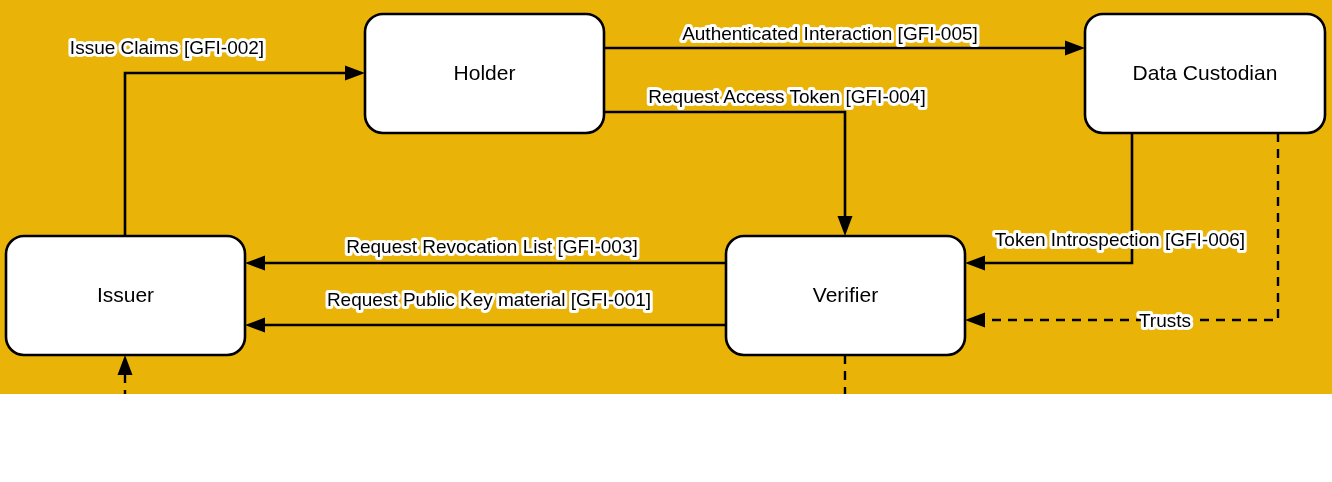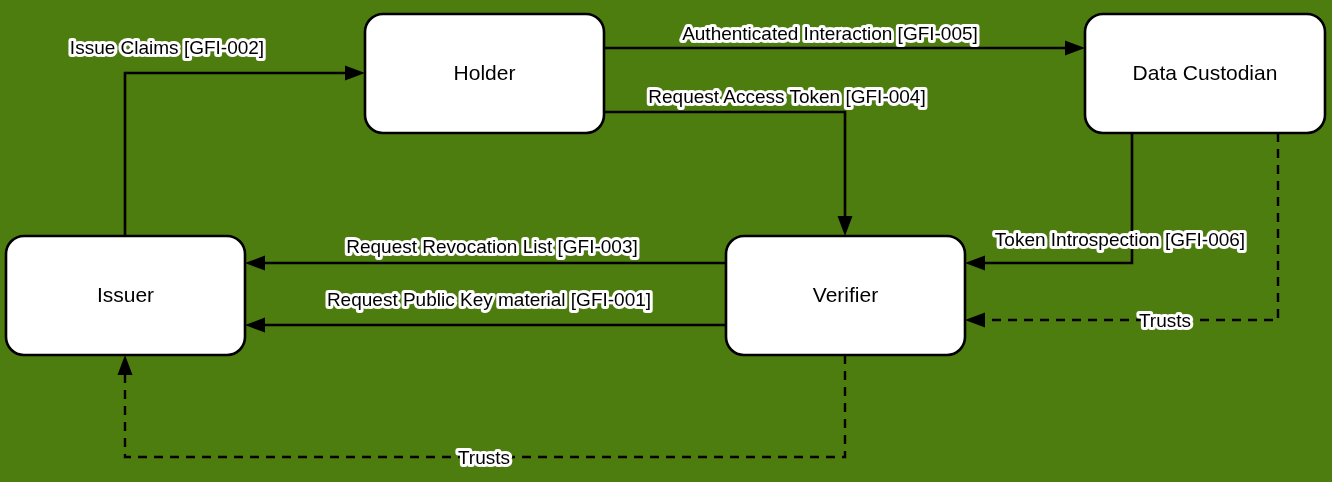--- a/index.html
+++ b/index.html
@@ -3,22 +3,22 @@
 <meta charset="utf-8">
 <style>
   html, body {
     margin: 0;
     padding: 0;
     background: #ffffff;
   }
   #diagram-root {
     position: relative;
     width: 1332px;
-    height: 482px;
-    background: #4d7c0f;
+    height: 394px;
+    background: #eab308;
     font-family: "Liberation Sans", sans-serif;
     overflow: hidden;
   }
   #diagram-svg {
     position: absolute;
     top: 0;
     left: 0;
     width: 1332px;
     height: 482px;
     display: block;

